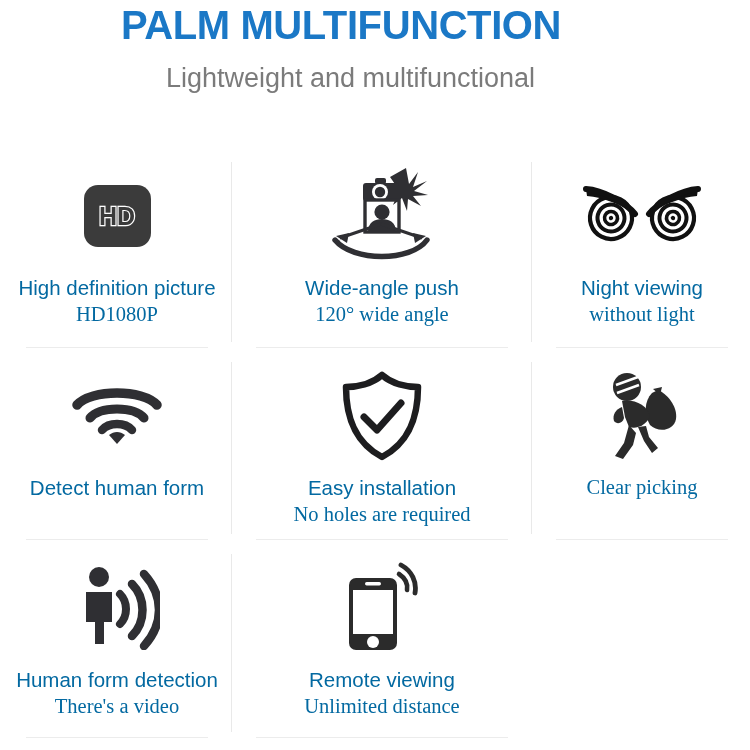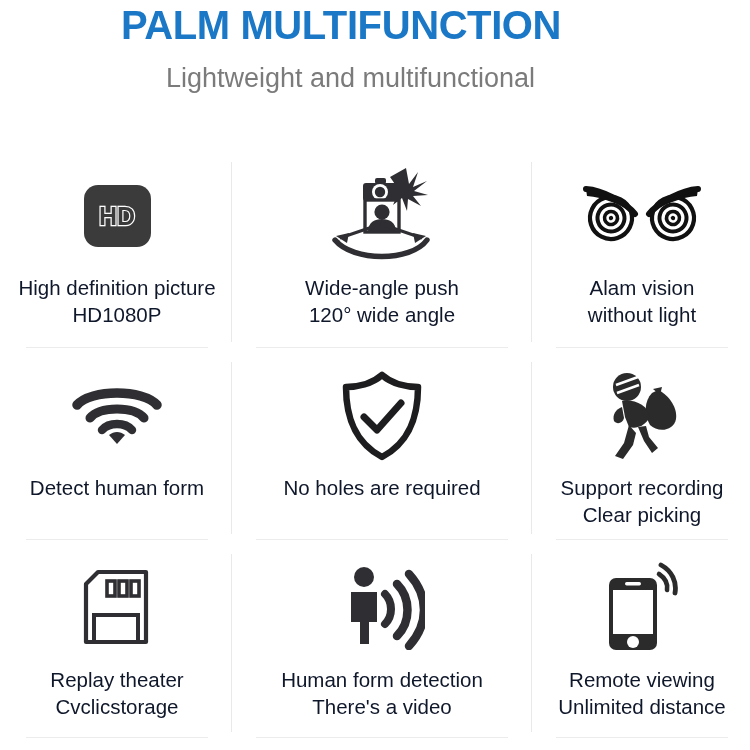--- a/index.html
+++ b/index.html
@@ -89,27 +89,27 @@
   .icon-wrap {
     height: 104px;
     display: flex;
     align-items: center;
     justify-content: center;
   }
 
   .labels {
     margin-top: 6px;
     text-align: center;
-    color: #0f172a;
+    color: #0369a1;
     font-size: 20.5px;
     line-height: 27px;
     white-space: nowrap;
   }
 
-  .labels .l2 { display: block; }
+  .labels .l2 { display: block; font-family: Liberation Serif, serif; }
 
   
   .hd-badge {
     width: 67px;
     height: 62px;
     border-radius: 14px;
     background: #3b3b3b;
     display: flex;
     align-items: center;
     justify-content: center;
@@ -206,21 +206,21 @@
             <circle r="13.5" fill="none" stroke="#111111" stroke-width="4"></circle>
             <circle r="6.5" fill="none" stroke="#111111" stroke-width="3.6"></circle>
             <circle r="2.2" fill="#111111"></circle>
           </g>
 
           <path d="M117 7 C102 7 78 20 69 31 C80 24 100 15 116 14 Z" fill="#111111"></path>
           <path d="M117 7 C100 8 77 21 68 32" fill="none" stroke="#111111" stroke-width="6" stroke-linecap="round"></path>
         </svg>
       </div>
       <div class="labels">
-        <span class="l1">Alam vision</span>
+        <span class="l1">Night viewing</span>
         <span class="l2">without light</span>
       </div>
     </div>
 
     <div class="cell vsep-right hsep-bottom">
       <div class="icon-wrap">
         <svg width="92" height="66" viewBox="0 0 92 66">
           <g fill="none" stroke="#2f2f33" stroke-linecap="round">
             <path d="M6 22 C20 6 72 6 86 22" stroke-width="9.5"></path>
             <path d="M19 35 C29 23 63 23 73 35" stroke-width="9"></path>
@@ -235,20 +235,21 @@
     </div>
 
     <div class="cell vsep-right hsep-bottom">
       <div class="icon-wrap">
         <svg width="86" height="92" viewBox="0 0 86 92">
           <path d="M43 5 C33 14 18 17 7 17 C7 46 15 72 43 87 C71 72 79 46 79 17 C68 17 53 14 43 5 Z" fill="none" stroke="#1d1d1f" stroke-width="6.5" stroke-linejoin="round"></path>
           <path d="M25 47 L38 60 L62 33" fill="none" stroke="#1d1d1f" stroke-width="7" stroke-linecap="round" stroke-linejoin="round"></path>
         </svg>
       </div>
       <div class="labels">
+        <span class="l1">Easy installation</span>
         <span class="l2">No holes are required</span>
       </div>
     </div>
 
     <div class="cell hsep-bottom">
       <div class="icon-wrap">
         <svg width="84" height="90" viewBox="0 0 84 90">
           <g fill="#2b2b2b">
 
             <circle cx="27" cy="16" r="14"></circle>
@@ -264,42 +265,24 @@
             <path d="M38 56 L44 70 L52 82 L58 77 L49 66 L46 55 Z"></path>
           </g>
 
           <g stroke="#ffffff" stroke-width="2.6">
             <line x1="16" y1="14" x2="38" y2="6"></line>
             <line x1="17" y1="22" x2="39" y2="14"></line>
           </g>
         </svg>
       </div>
       <div class="labels">
-        <span class="l1">Support recording</span>
         <span class="l2">Clear picking</span>
       </div>
     </div>
 
-    <div class="cell vsep-right hsep-bottom">
-      <div class="icon-wrap">
-        <svg width="72" height="78" viewBox="0 0 72 78">
-          <path d="M17 3 L65 3 L65 73 L5 73 L5 15 Z" fill="none" stroke="#2f2f33" stroke-width="4.2" stroke-linejoin="round"></path>
-          <g fill="none" stroke="#2f2f33" stroke-width="3.6">
-            <rect x="26" y="12" width="8" height="15"></rect>
-            <rect x="38" y="12" width="8" height="15"></rect>
-            <rect x="50" y="12" width="8" height="15"></rect>
-          </g>
-          <path d="M13 46 L57 46 L57 73 L13 73 Z" fill="none" stroke="#2f2f33" stroke-width="4"></path>
-        </svg>
-      </div>
-      <div class="labels">
-        <span class="l1">Replay theater</span>
-        <span class="l2">Cvclicstorage</span>
-      </div>
-    </div>
 
     <div class="cell vsep-right hsep-bottom">
       <div class="icon-wrap">
         <svg width="86" height="84" viewBox="0 0 86 84">
           <g fill="#2f2f33">
             <circle cx="25" cy="11" r="10"></circle>
             <path d="M12 26 L38 26 L38 56 L12 56 Z"></path>
             <rect x="12" y="26" width="26" height="30" rx="5"></rect>
             <rect x="21" y="54" width="9" height="24"></rect>
           </g>

